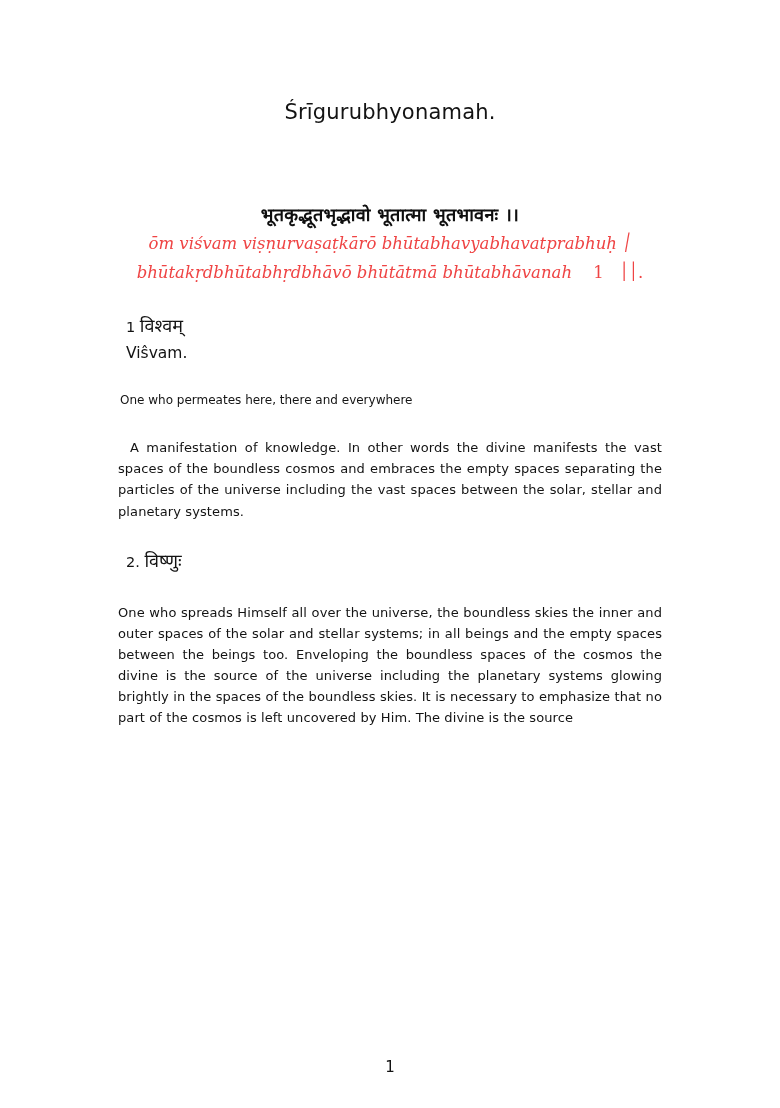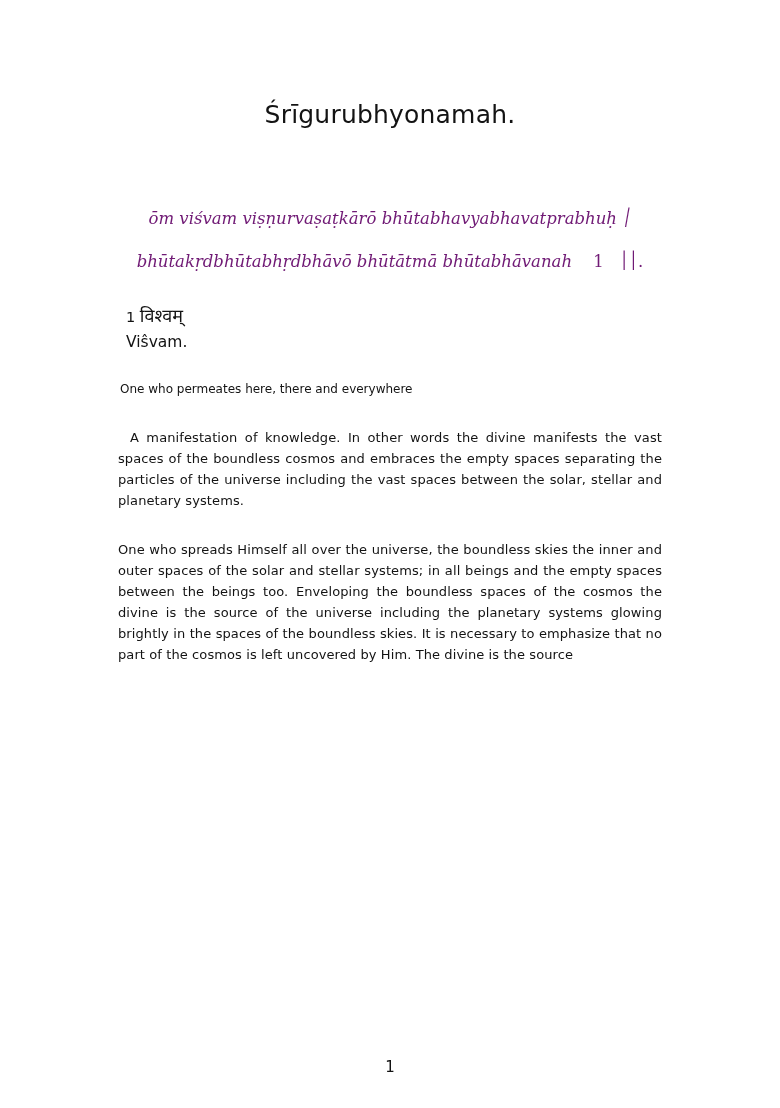--- a/index.html
+++ b/index.html
@@ -16,45 +16,45 @@
   }
   .page {
     position: relative;
     width: 780px;
     height: 1108px;
     box-sizing: border-box;
     padding: 0 118px 0 118px;
   }
   .title {
     text-align: center;
-    font-size: 25px;
+    font-size: 21px;
     letter-spacing: 0.2px;
     margin-top: 100px;
     font-family: "DejaVu Sans", sans-serif;
     font-weight: 400;
   }
   .verse-block {
     margin-top: 76px;
     text-align: center;
   }
   .verse-dev {
     font-family: "DejaVu Sans", sans-serif;
     font-size: 18px;
     line-height: 1.65;
     letter-spacing: 0.3px;
     font-weight: 600;
     color: #0e0e0e;
   }
   .verse-translit {
-    margin-top: 14px;
+    margin-top: 0;
     font-family: "DejaVu Serif", serif;
     font-style: italic;
     font-size: 16.5px;
     line-height: 1.75;
-    color: #701a75;
+    color: #ef4444;
   }
   .verse-translit .num {
     font-style: normal;
     padding-left: 16px;
   }
   .entry {
     margin-top: 26px;
   }
   .entry-head {
     font-family: "DejaVu Sans", sans-serif;
@@ -100,36 +100,41 @@
   }
 </style>
 </head>
 <body>
 
 <div class="page">
 
   <div class="title">Śrīgurubhyonamah.</div>
 
   <div class="verse-block">
+    <div class="verse-dev">भूतकृद्भूतभृद्भावो  भूतात्मा  भूतभावनः ।।</div>
     <div class="verse-translit">ōm viśvam viṣṇurvaṣaṭkārō bhūtabhavyabhavatprabhuḥ ׀</div>
     <div class="verse-translit">
       <span>bhūtakṛdbhūtabhṛdbhāvō bhūtātmā bhūtabhāvanah</span>
       <span class="num">׀׀&nbsp;&nbsp; <span>1.</span></span>
     </div>
   </div>
 
   <div class="entry">
     <div class="entry-head">
       <span>1</span>
       <span class="dev">विश्वम्</span>
     </div>
     <div class="entry-translit">Viŝvam.</div>
     <div class="gloss">One who permeates here, there and everywhere</div>
     <div class="para indent">A  manifestation of knowledge. In other words the divine manifests the vast spaces of the boundless cosmos and embraces the empty spaces separating the particles of the universe including the vast spaces between the solar, stellar and planetary systems.</div>
   </div>
 
   <div class="entry">
+    <div class="entry-head">
+      <span>2.</span>
+      <span class="dev">विष्णुः</span>
+    </div>
     <div class="para">One who spreads  Himself all over the universe, the boundless skies the inner and outer spaces of the solar and stellar systems; in all beings and the empty spaces between the beings too. Enveloping the boundless spaces of the cosmos the divine is the source of the universe including the planetary systems glowing brightly in the spaces of the boundless skies. It is necessary to emphasize that no part of the cosmos is left uncovered by Him.  The divine is the source</div>
   </div>
 
   <div class="page-number">1</div>
 
 </div>
 
 </body></html>

